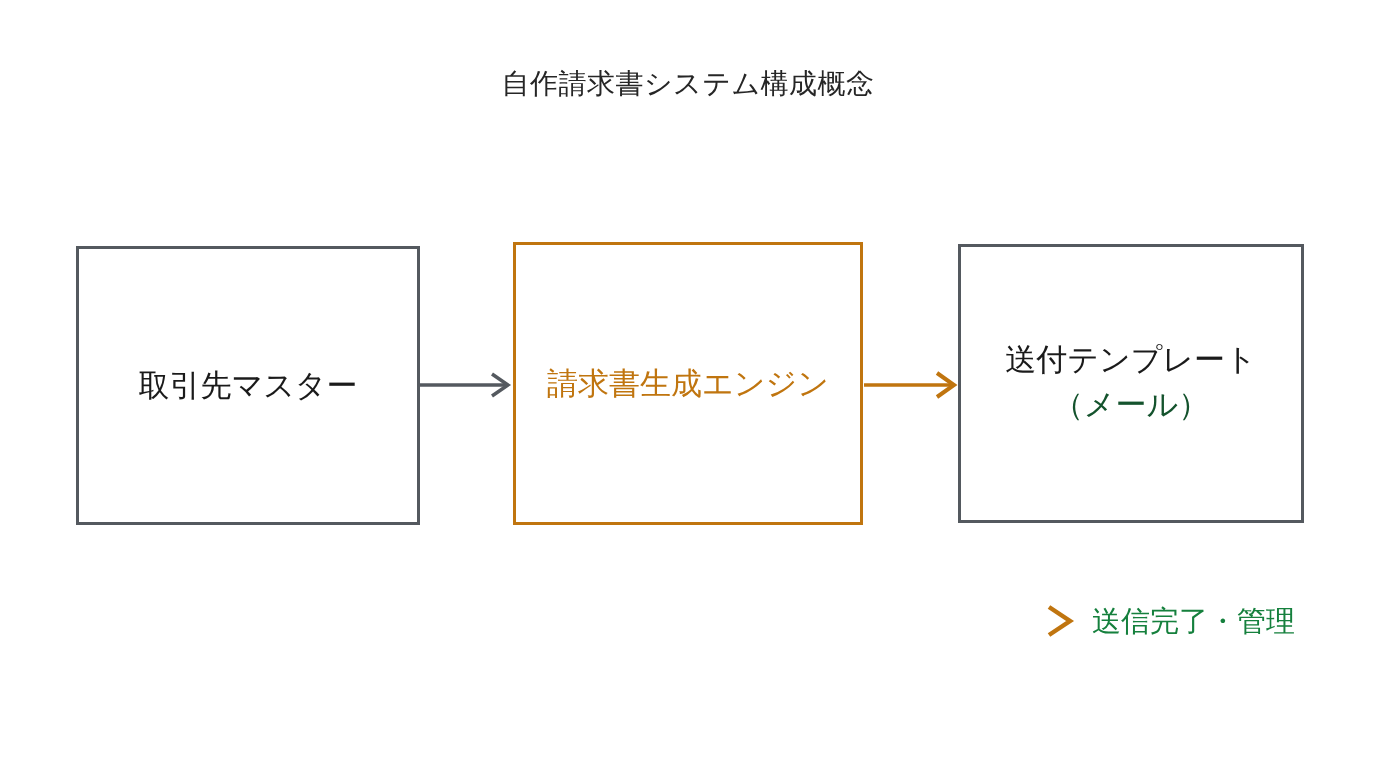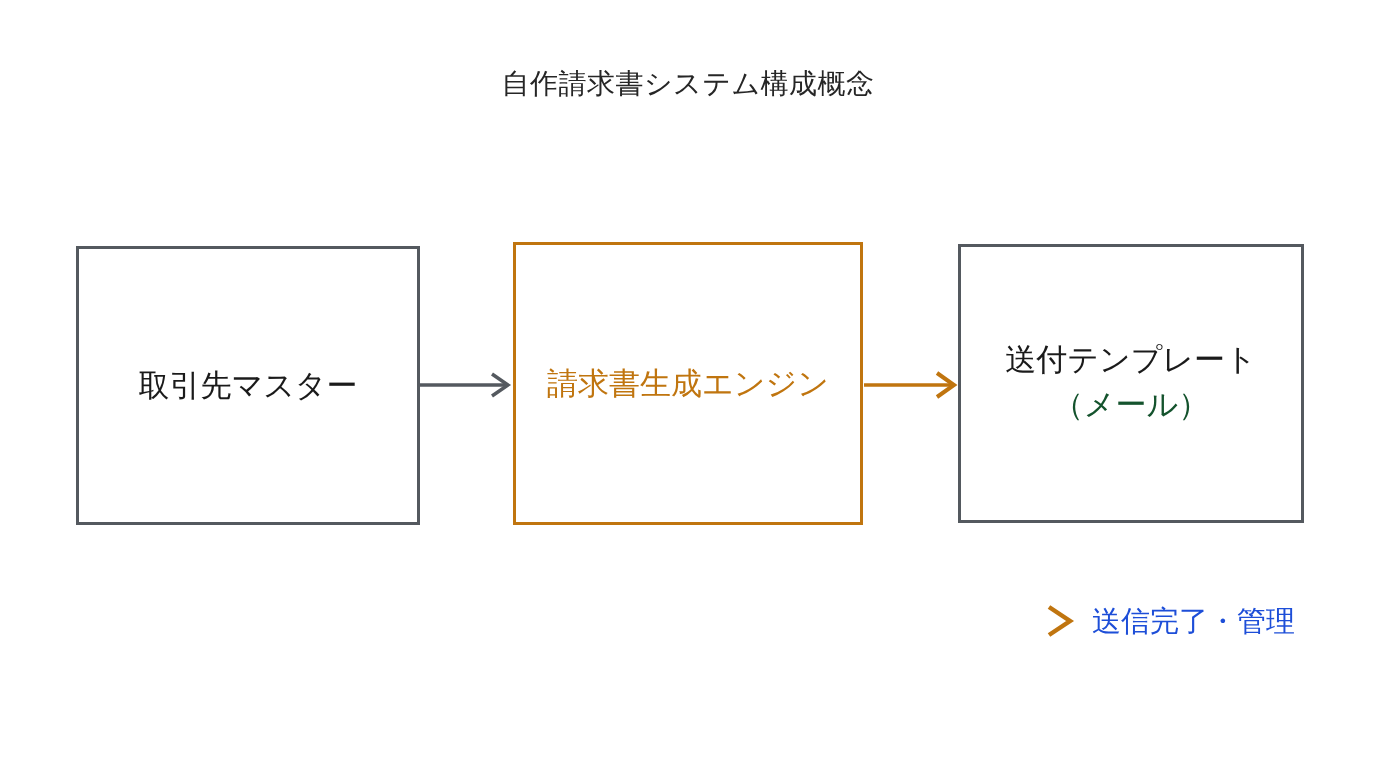--- a/index.html
+++ b/index.html
@@ -92,21 +92,21 @@
     pointer-events: none;
   }
 
   
   .flow-label {
     position: absolute;
     left: 1092px;
     top: 600px;
     font-size: 29px;
     line-height: 42px;
-    color: #1d4ed8;
+    color: #15803d;
     white-space: nowrap;
   }
 </style>
 </head>
 <body>
 
 <div id="canvas">
 
   <div class="diagram-title">自作請求書システム構成概念</div>
 

